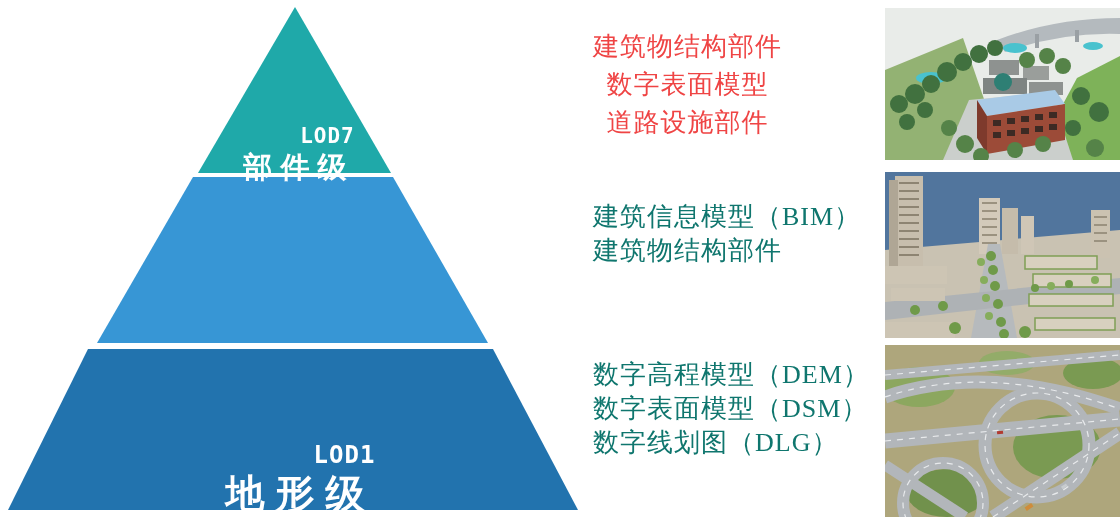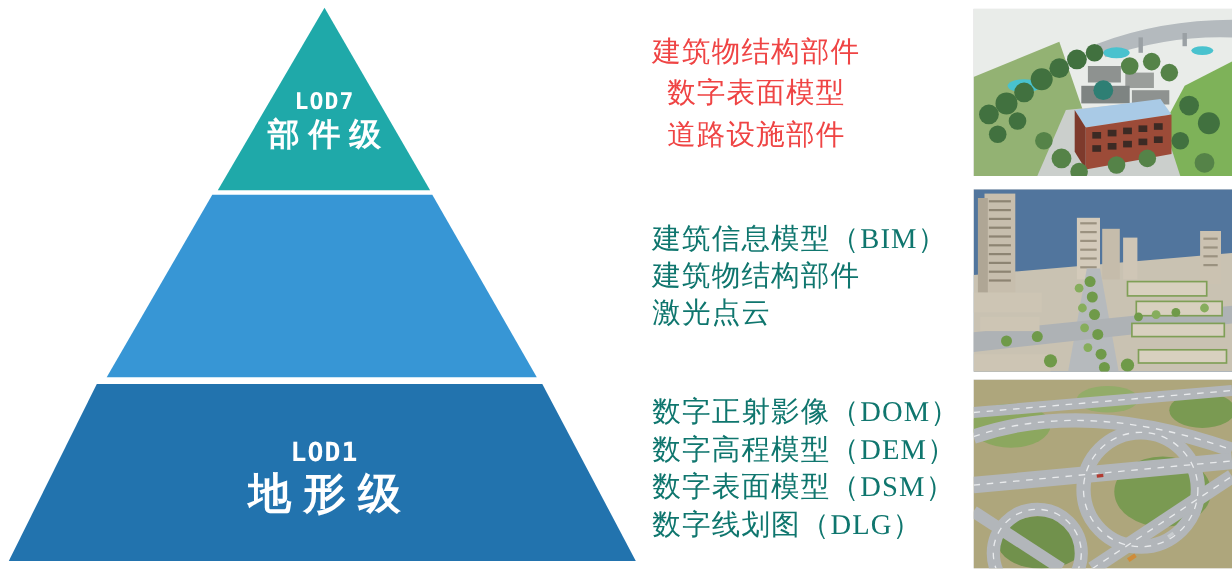--- a/index.html
+++ b/index.html
@@ -3,23 +3,24 @@
 <meta charset="utf-8">
 <style>
   html,body{margin:0;padding:0;background:#ffffff;}
   .canvas{
     position:relative;width:1120px;height:517px;background:#ffffff;
     overflow:hidden;font-family:"Liberation Serif",serif;
   }
   
   .pyramid-svg{position:absolute;left:0;top:0;width:600px;height:517px;}
   .pyr-label{
-    position:absolute;color:#ffffff;text-align:center;
+    position:absolute;color:#ffffff;text-align:right;
     transform:translateX(-50%);font-weight:bold;line-height:1.25;
     white-space:nowrap;
+    margin-top:44px;
   }
   .pyr-code{
     font-family:"DejaVu Sans Mono","Liberation Mono",monospace;
     font-size:21px;letter-spacing:1px;
   }
   .pyr-name{
     font-family:Liberation Sans, sans-serif;
     font-size:29px;letter-spacing:0.28em;text-indent:0.28em;
   }
   
@@ -64,25 +65,23 @@
 
   <div class="desc desc-teal lh38" style="top:28px">
     <span class="line">建筑物结构部件</span>
     <span class="line">数字表面模型</span>
     <span class="line">道路设施部件</span>
   </div>
 
   <div class="desc desc-blue lh34" style="top:200px">
     <span class="line">建筑信息模型（BIM）</span>
     <span class="line">建筑物结构部件</span>
-    <span class="line">激光点云</span>
   </div>
 
   <div class="desc desc-blue lh34" style="top:358px">
-    <span class="line">数字正射影像（DOM）</span>
     <span class="line">数字高程模型（DEM）</span>
     <span class="line">数字表面模型（DSM）</span>
     <span class="line">数字线划图（DLG）</span>
   </div>
 
   <div class="photo" style="top:8px;height:152px">
     <svg viewBox="0 0 235 152" preserveAspectRatio="none">
       <rect width="235" height="152" fill="#e9ece9"></rect>
       <path d="M0,62 L78,30 L120,152 L0,152 Z" fill="#93b273"></path>
       <path d="M148,152 L235,152 L235,48 L192,70 Z" fill="#7eb259"></path>

